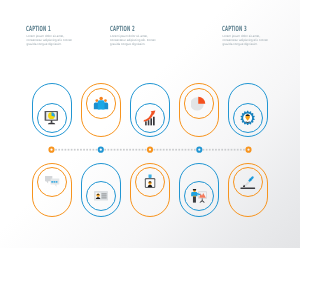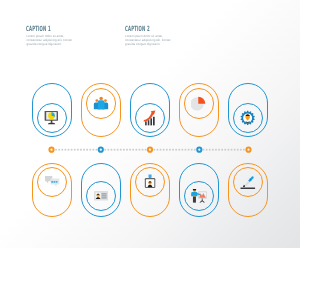--- a/index.html
+++ b/index.html
@@ -26,22 +26,26 @@
 </style>
 </head>
 <body>
 
 <div id="stage">
 
   <div class="caption cap-top" style="left:26.4px;top:26.2px;">
     <div class="cap-title">CAPTION 1</div>
     <div class="cap-body">Lorem ipsum dolor sit amet, consectetur adipiscing elit. Donec gravida congue dignissim.</div>
   </div>
-  <div class="caption cap-top" style="left:125.0px;top:26.2px;">
+  <div class="caption cap-top" style="left:110px;top:26.2px;">
     <div class="cap-title">CAPTION 2</div>
+    <div class="cap-body">Lorem ipsum dolor sit amet, consectetur adipiscing elit. Donec gravida congue dignissim.</div>
+  </div>
+  <div class="caption cap-top" style="left:222.4px;top:26.2px;">
+    <div class="cap-title">CAPTION 3</div>
     <div class="cap-body">Lorem ipsum dolor sit amet, consectetur adipiscing elit. Donec gravida congue dignissim.</div>
   </div>
 
 
   <svg class="timeline" viewBox="0 0 300 300">
     <g id="tl-dots">
         <rect x="55.21" y="148.85" width="1.7" height="1.7" fill="#c9cbcd"></rect>
         <rect x="58.32" y="148.85" width="1.7" height="1.7" fill="#c9cbcd"></rect>
         <rect x="61.43" y="148.85" width="1.7" height="1.7" fill="#c9cbcd"></rect>
         <rect x="64.54" y="148.85" width="1.7" height="1.7" fill="#c9cbcd"></rect>

